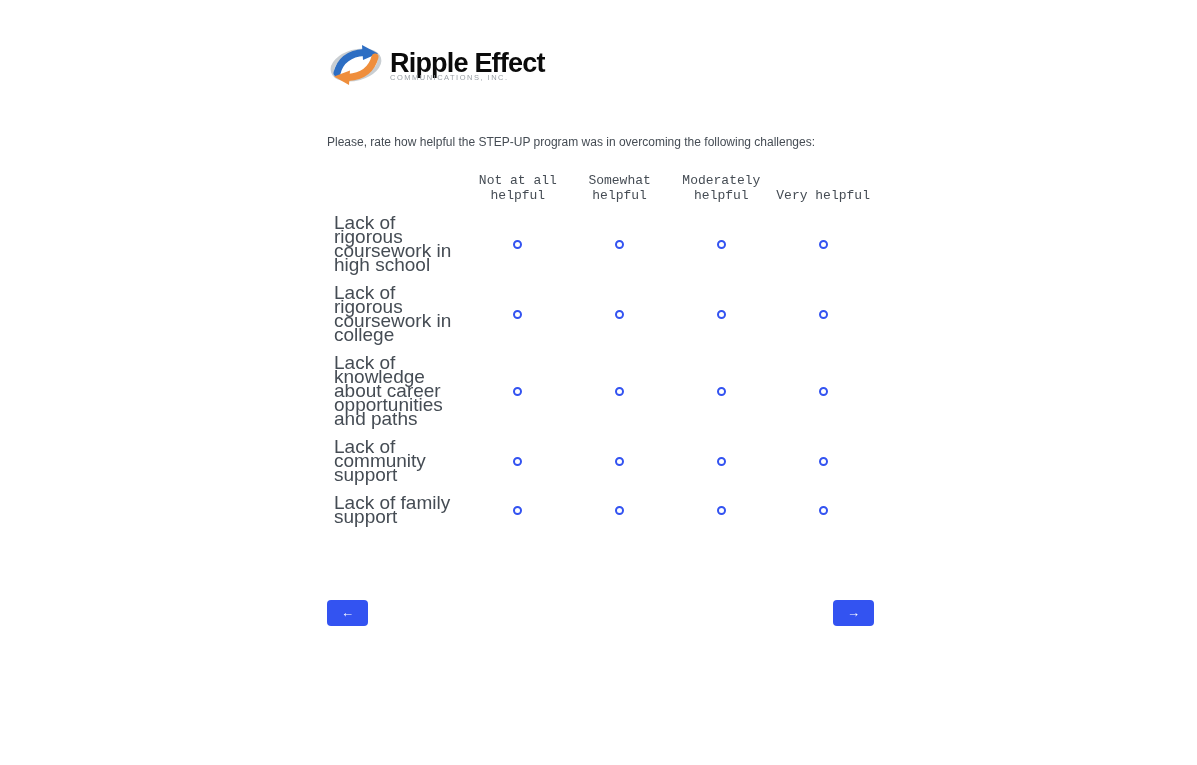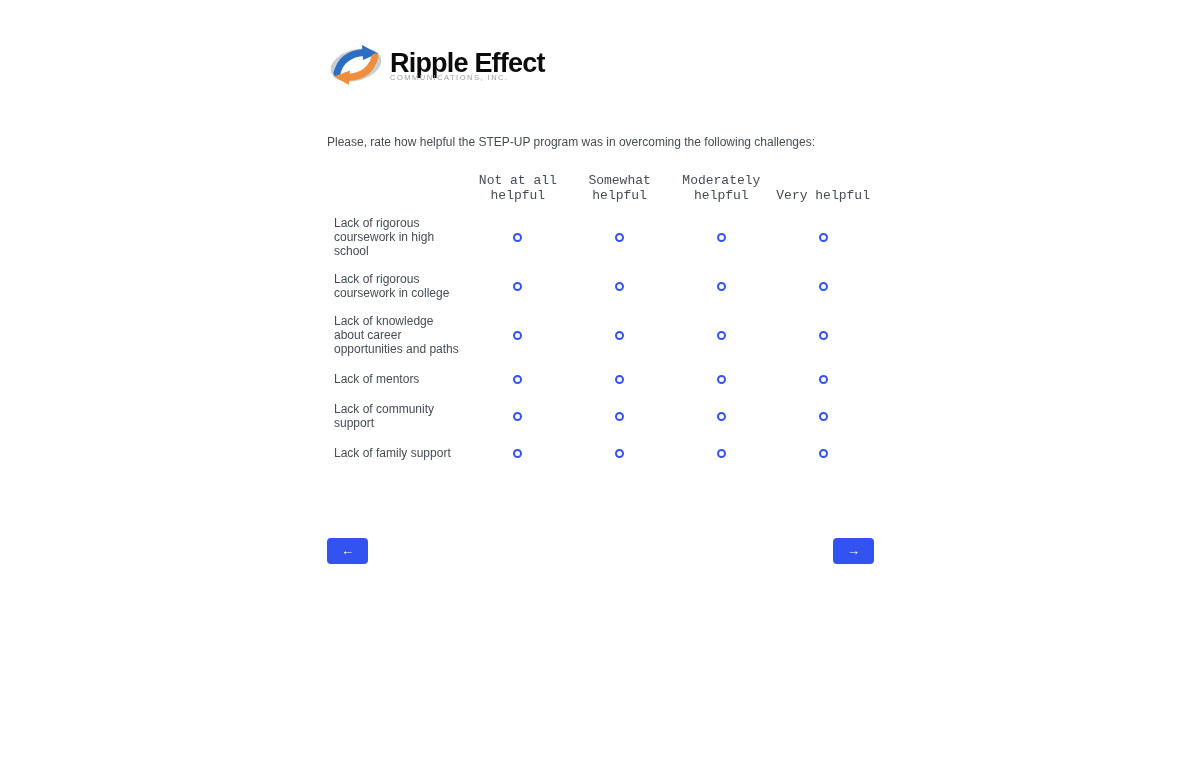--- a/index.html
+++ b/index.html
@@ -84,21 +84,21 @@
     color:var(--text);
     text-align:center;
     vertical-align:bottom;
     padding:0 2px 6px 2px;
     font-family:Liberation Mono, monospace;
   }
   th.label-col-spacer{width:140px;}
   table.matrix td{vertical-align:middle;}
   td.row-label{
     width:140px;
-    font-size:12px;
+    font-size:19px;
     line-height:14px;
     color:var(--text);
     padding:7px 5px 7px 7px;
     text-align:left;
   }
   td.radio-cell{
     text-align:center;
     padding:7px 0;
   }
   .radio{
@@ -181,27 +181,20 @@
             <td class="radio-cell"><span class="radio" role="radio" aria-checked="false"></span></td>
           </tr>
           <tr>
             <td class="row-label">Lack of knowledge about career opportunities and paths</td>
             <td class="radio-cell"><span class="radio" role="radio" aria-checked="false"></span></td>
             <td class="radio-cell"><span class="radio" role="radio" aria-checked="false"></span></td>
             <td class="radio-cell"><span class="radio" role="radio" aria-checked="false"></span></td>
             <td class="radio-cell"><span class="radio" role="radio" aria-checked="false"></span></td>
           </tr>
           <tr>
-            <td class="row-label">Lack of mentors</td>
-            <td class="radio-cell"><span class="radio" role="radio" aria-checked="false"></span></td>
-            <td class="radio-cell"><span class="radio" role="radio" aria-checked="false"></span></td>
-            <td class="radio-cell"><span class="radio" role="radio" aria-checked="false"></span></td>
-            <td class="radio-cell"><span class="radio" role="radio" aria-checked="false"></span></td>
-          </tr>
-          <tr>
             <td class="row-label">Lack of community support</td>
             <td class="radio-cell"><span class="radio" role="radio" aria-checked="false"></span></td>
             <td class="radio-cell"><span class="radio" role="radio" aria-checked="false"></span></td>
             <td class="radio-cell"><span class="radio" role="radio" aria-checked="false"></span></td>
             <td class="radio-cell"><span class="radio" role="radio" aria-checked="false"></span></td>
           </tr>
           <tr>
             <td class="row-label">Lack of family support</td>
             <td class="radio-cell"><span class="radio" role="radio" aria-checked="false"></span></td>
             <td class="radio-cell"><span class="radio" role="radio" aria-checked="false"></span></td>

